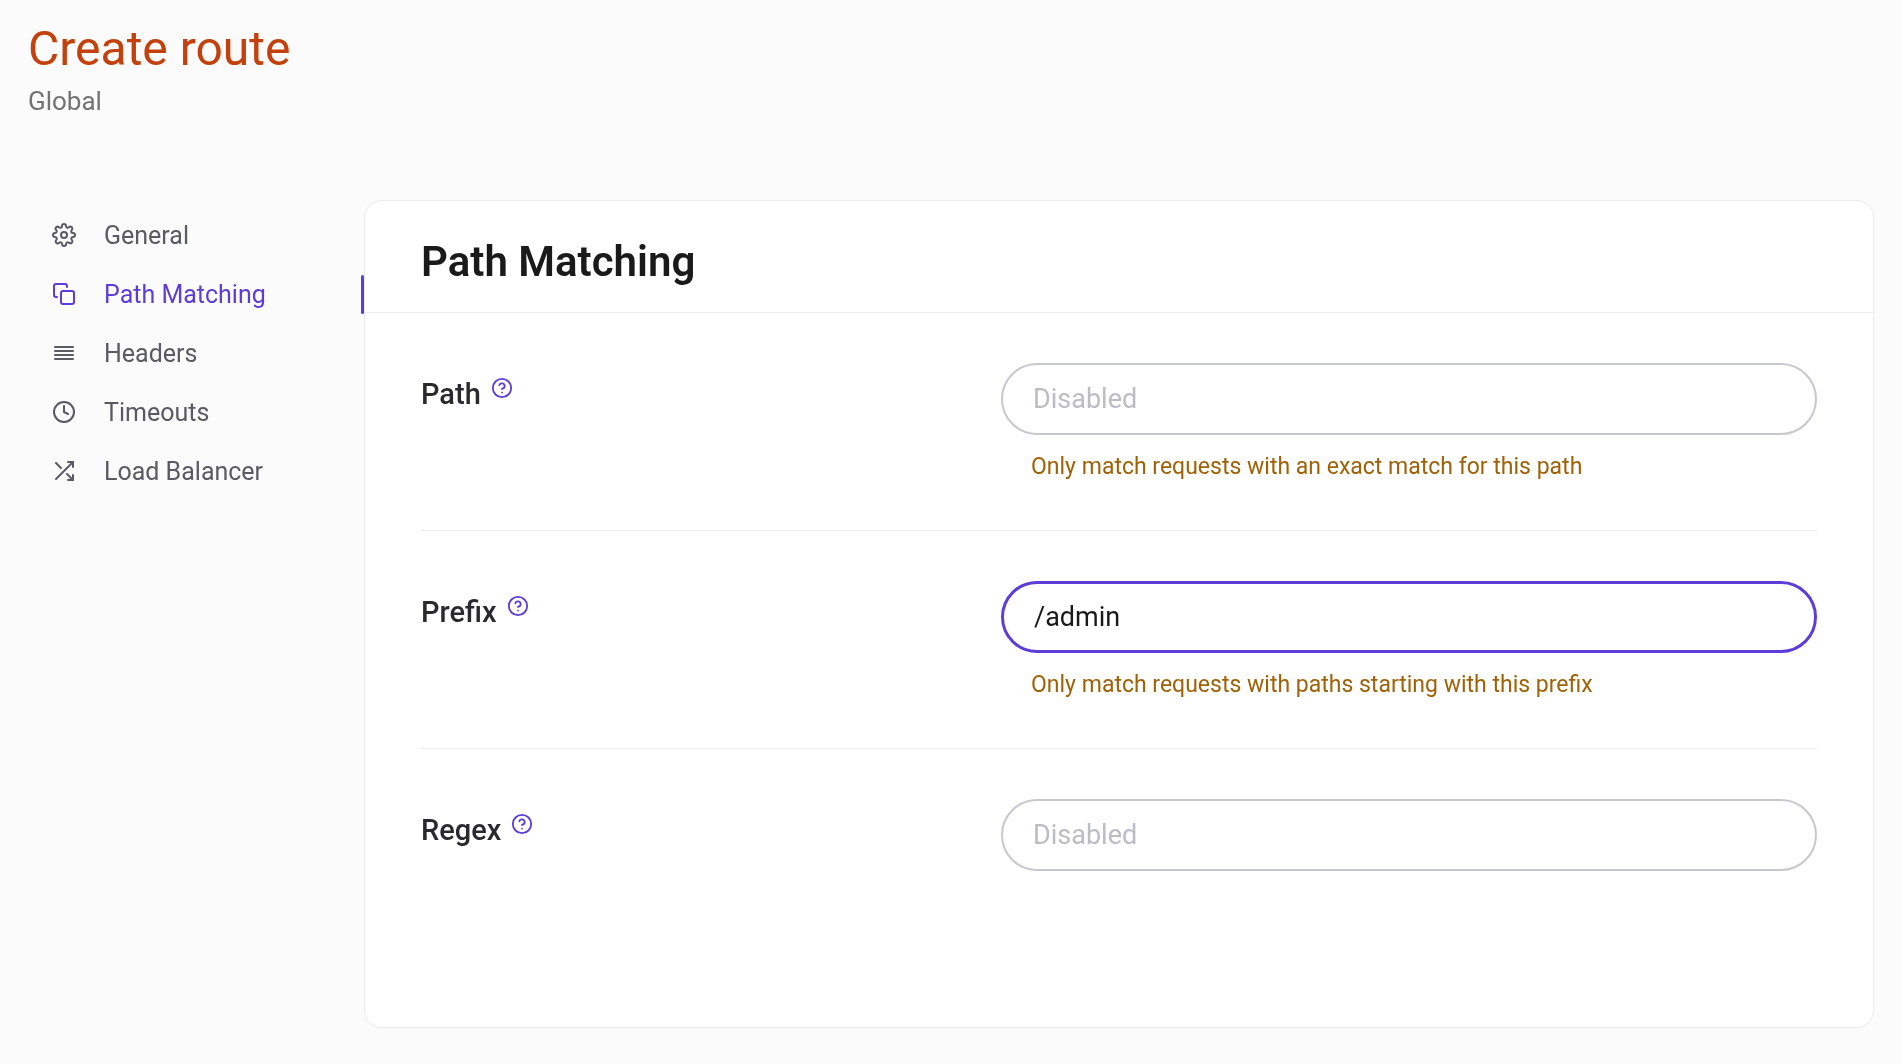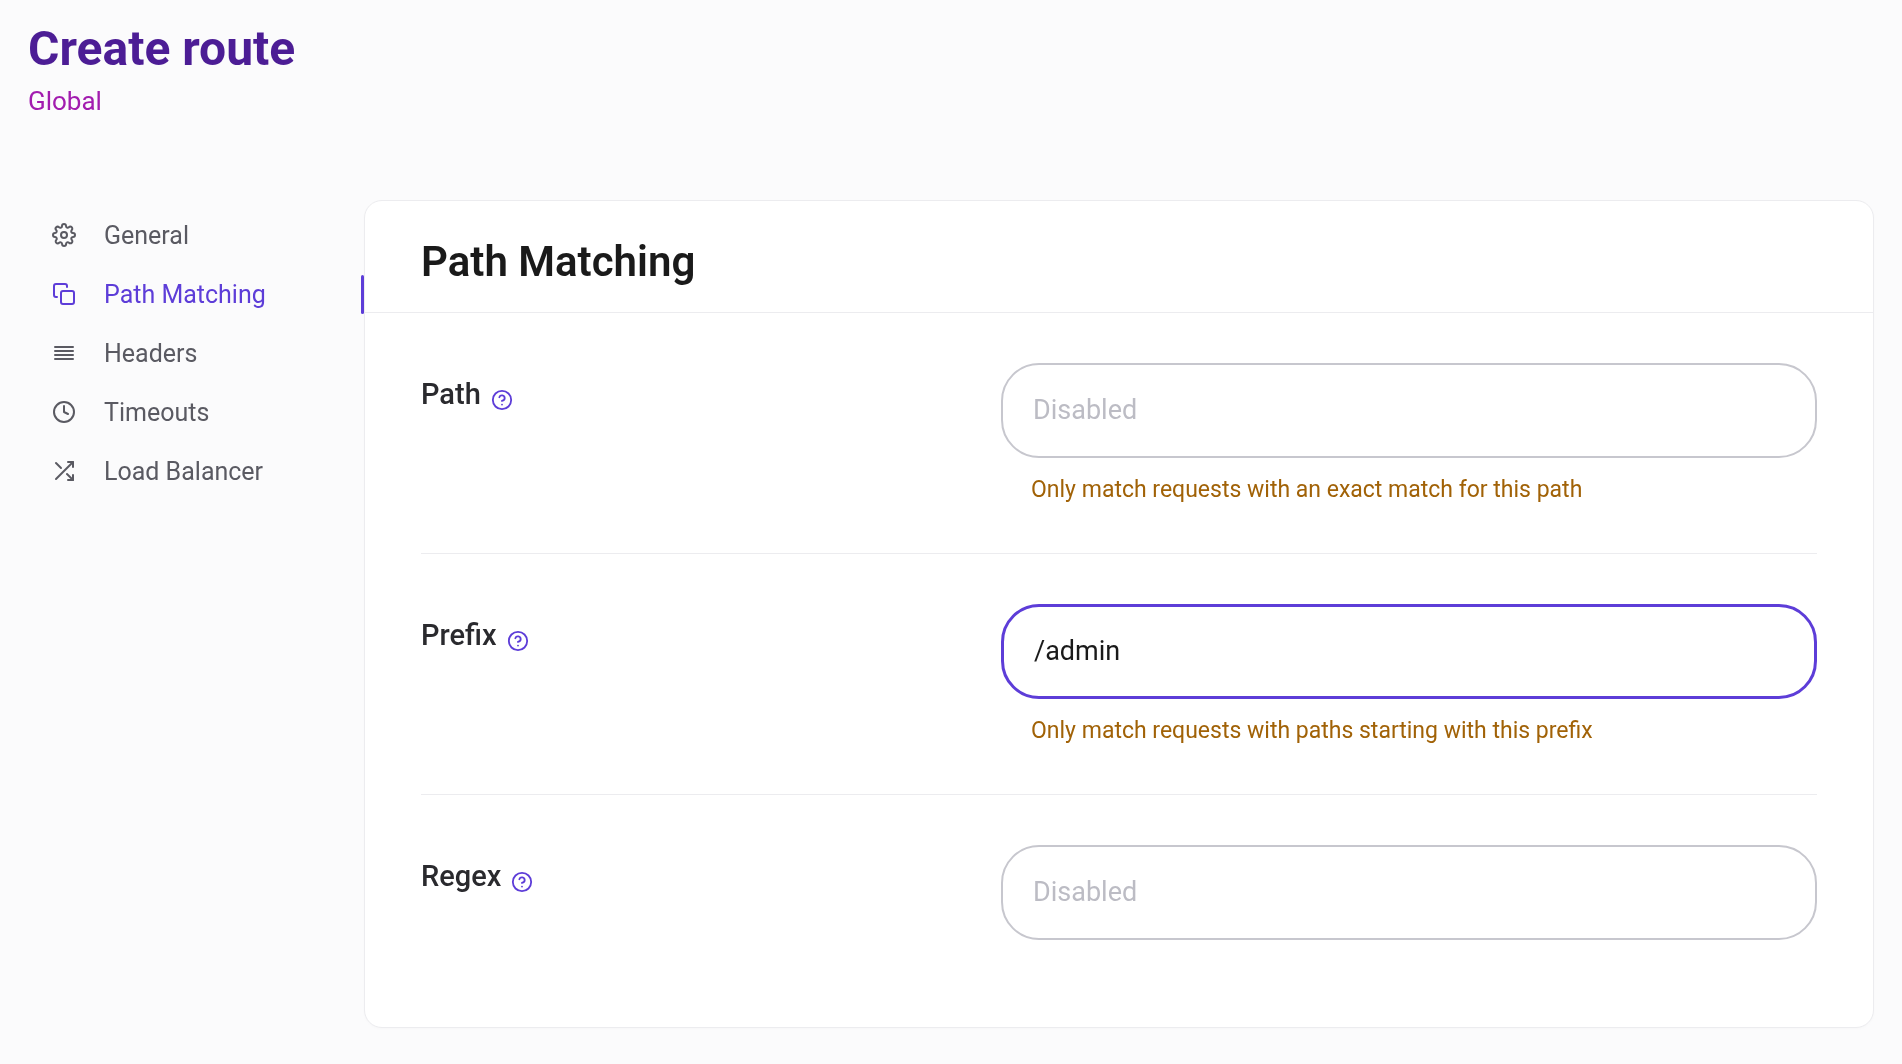--- a/index.html
+++ b/index.html
@@ -13,27 +13,27 @@
       color: #1a1a1a;
       width: 1902px;
       height: 1064px;
       padding: 20px 28px;
     }
     .header {
       margin-bottom: 84px;
     }
     .page-title {
       font-size: 48px;
-      font-weight: 700;
-      color: #4c1d95;
+      font-weight: 400;
+      color: #c2410c;
       line-height: 1.2;
     }
     .page-subtitle {
       font-size: 26px;
-      color: #a21caf;
+      color: #737373;
       margin-top: 8px;
       font-weight: 400;
     }
     .layout {
       display: flex;
       gap: 0;
     }
     .sidebar {
       width: 336px;
       flex-shrink: 0;
@@ -104,21 +104,21 @@
       border-bottom: 1px solid #ececef;
     }
     .form-row:last-child {
       border-bottom: none;
       padding-bottom: 0;
     }
     .form-label-wrap {
       width: 580px;
       flex-shrink: 0;
       display: flex;
-      align-items: flex-end;
+      align-items: flex-start;
       gap: 10px;
       padding-top: 14px;
     }
     .form-label {
       font-size: 29px;
       font-weight: 500;
       color: #2a2a2e;
     }
     .help-icon {
       width: 22px;
@@ -128,21 +128,21 @@
       align-items: center;
       justify-content: center;
       cursor: pointer;
     }
     .form-control-wrap {
       flex: 1;
     }
     .form-input {
       width: 100%;
       max-width: 820px;
-      height: 95px;
+      height: 72px;
       border: 2px solid #c7c7ce;
       border-radius: 38px;
       padding: 0 30px;
       font-size: 27px;
       color: #1a1a1a;
       outline: none;
       background: #fff;
       font-family: inherit;
     }
     .form-input::placeholder {

